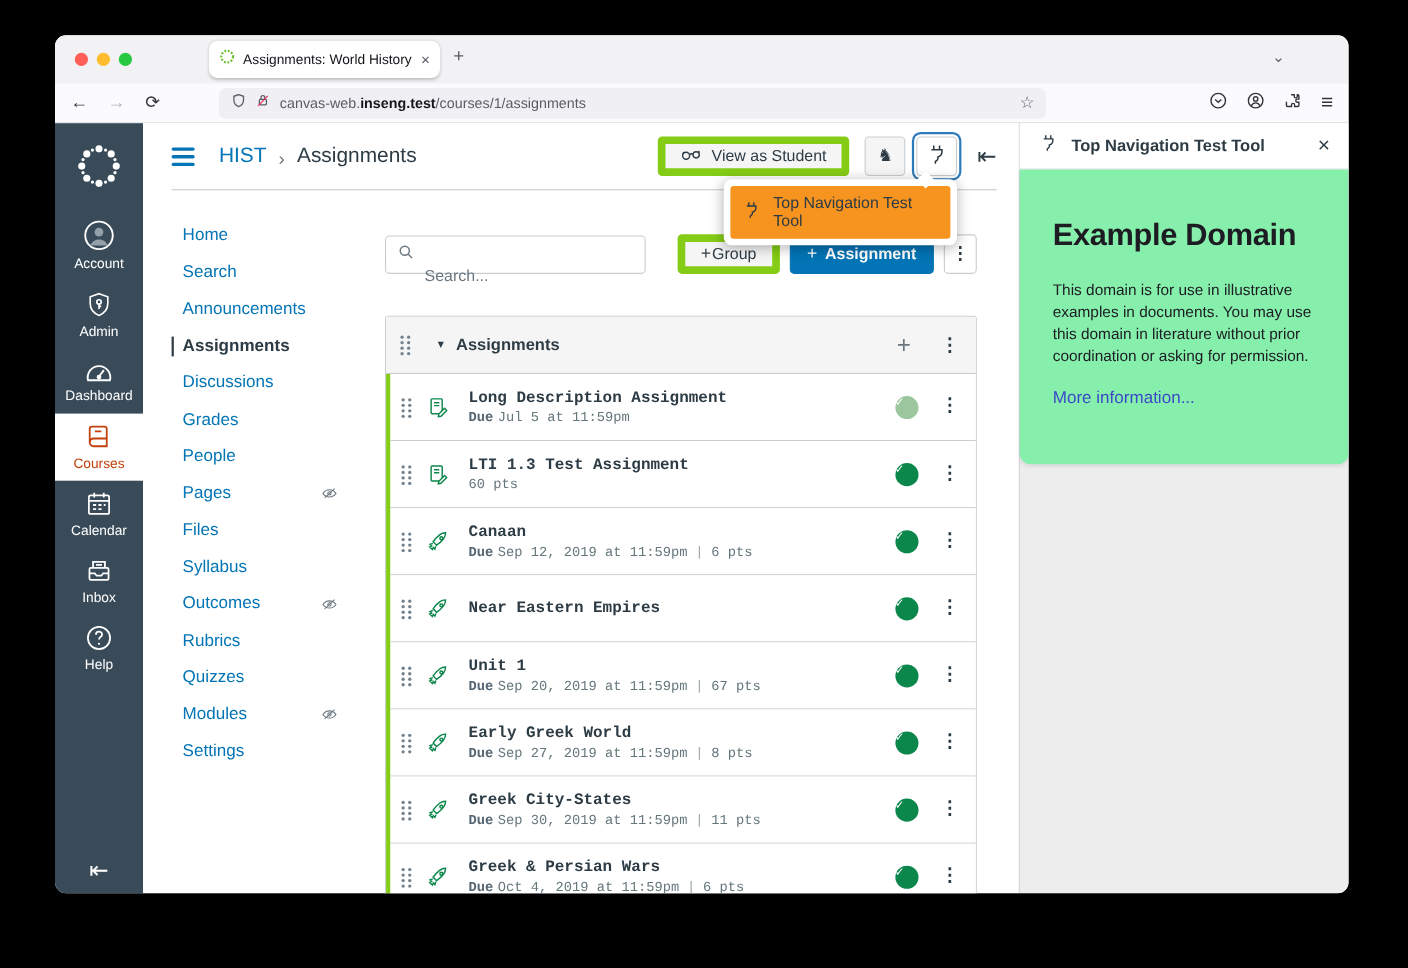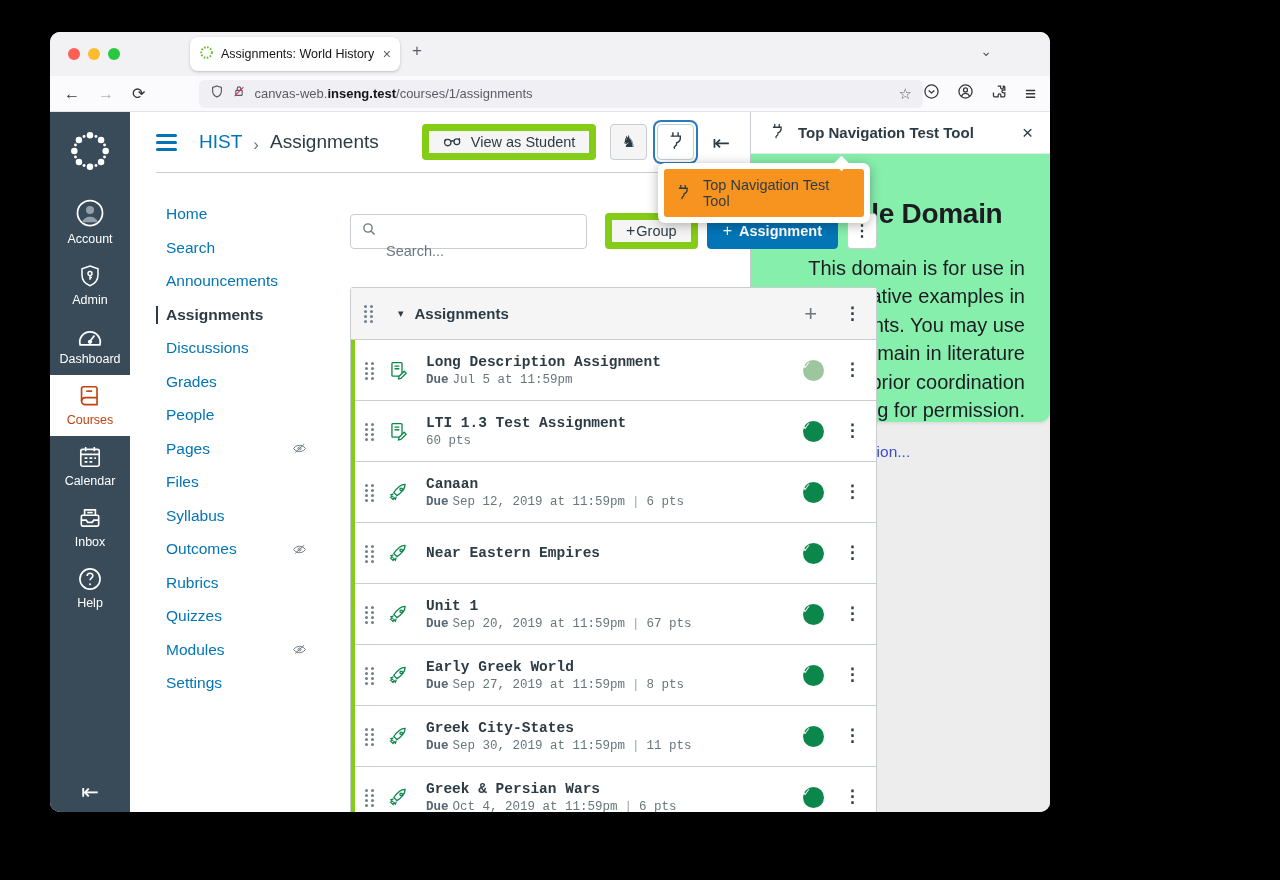--- a/index.html
+++ b/index.html
@@ -1,17 +1,17 @@
 <!DOCTYPE html>
 <html><head>
 <meta charset="utf-8">
 <style>
   *{box-sizing:border-box;margin:0;padding:0;}
   html,body{width:1280px;height:880px;background:#000;font-family:"Liberation Sans",sans-serif;overflow:hidden;}
-  .window{position:absolute;left:50px;top:32px;width:1000px;height:780px;border-radius:10px;overflow:hidden;background:#fff;box-shadow:0 30px 80px rgba(0,0,0,.6);}
+  .window{position:absolute;left:50px;top:32px;width:1176px;height:780px;border-radius:10px;overflow:hidden;background:#fff;box-shadow:0 30px 80px rgba(0,0,0,.6);}
 
   
   .tabbar{height:44px;background:#F2F1F4;position:relative;}
   .lights{position:absolute;left:18px;top:16px;display:flex;gap:8px;}
   .light{width:12px;height:12px;border-radius:50%;}
   .l-red{background:#FF5F57}.l-yellow{background:#FEBC2E}.l-green{background:#28C840}
   .fxview{position:absolute;left:228px;top:12px;color:#5B5B66;}
   .tab{position:absolute;left:140px;top:5px;width:210px;height:34px;background:#fff;border-radius:8px;box-shadow:0 1px 3px rgba(0,0,0,.22);display:flex;align-items:center;padding:0 9px;gap:7px;}
   .tab-title{flex:1;font-size:12.5px;color:#15141A;white-space:nowrap;overflow:hidden;}
   .tab-close{color:#5B5B66;font-size:14px;line-height:1;}
@@ -103,21 +103,21 @@
   .check.pale{background:#9CC79E;}
   .rkebab{color:#2D3B45;font-size:17px;font-weight:bold;flex-shrink:0;}
 
   
   .tray{width:300px;flex-shrink:0;background:#EDEDEE;border-left:1px solid #C7CDD1;display:flex;flex-direction:column;}
   .tray-head{height:42px;background:#fff;display:flex;align-items:center;gap:12px;padding:0 17px;border-bottom:1px solid #E6E8EA;flex-shrink:0;}
   .tray-title{flex:1;font-size:15px;font-weight:bold;color:#2D3B45;}
   .tray-close{font-size:19px;color:#2D3B45;line-height:1;}
   .tray-card{background:#86efac;height:268px;border-radius:0 0 10px 10px;padding:44px 12px 0 30px;box-shadow:0 2px 3px rgba(0,0,0,.07);}
   .ex-h1{font-size:28px;font-weight:bold;color:#1C1C22;letter-spacing:-.3px;margin-bottom:24px;}
-  .ex-p{font-size:20px;line-height:1.42;color:#1C1C22;margin-bottom:19px;max-width:244px;text-align:right;}
+  .ex-p{font-size:14px;line-height:1.42;color:#1C1C22;margin-bottom:19px;max-width:244px;}
   .ex-link{color:#3B4BC8;font-size:15.5px;text-decoration:none;}
 
   .glyph{line-height:1;display:inline-block;}
   a{text-decoration:none;}
   button{font-family:inherit;cursor:default;}
 </style>
 </head>
 <body>
 
 <div class="window">

